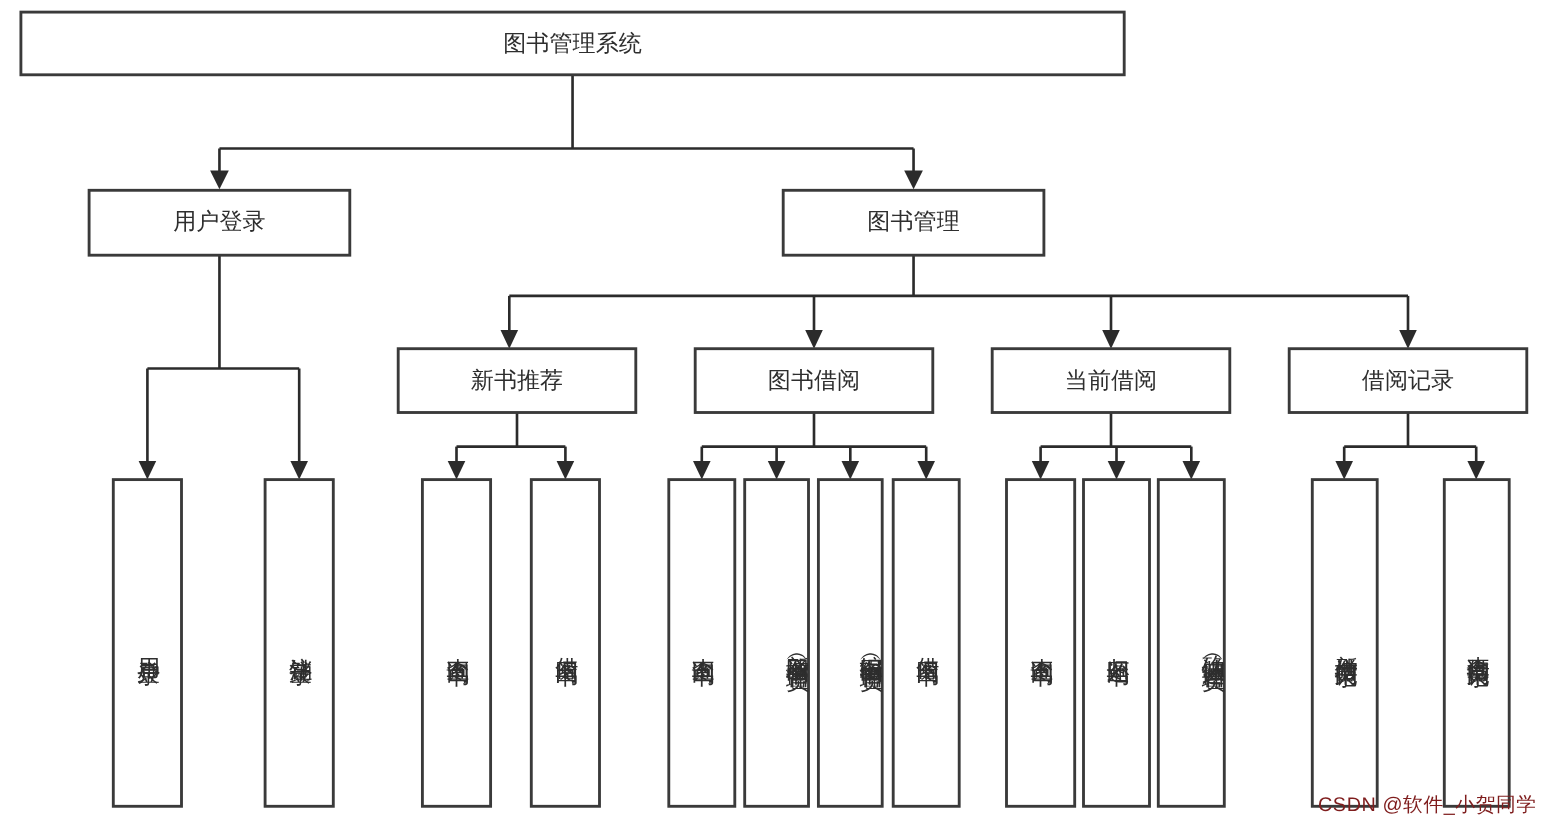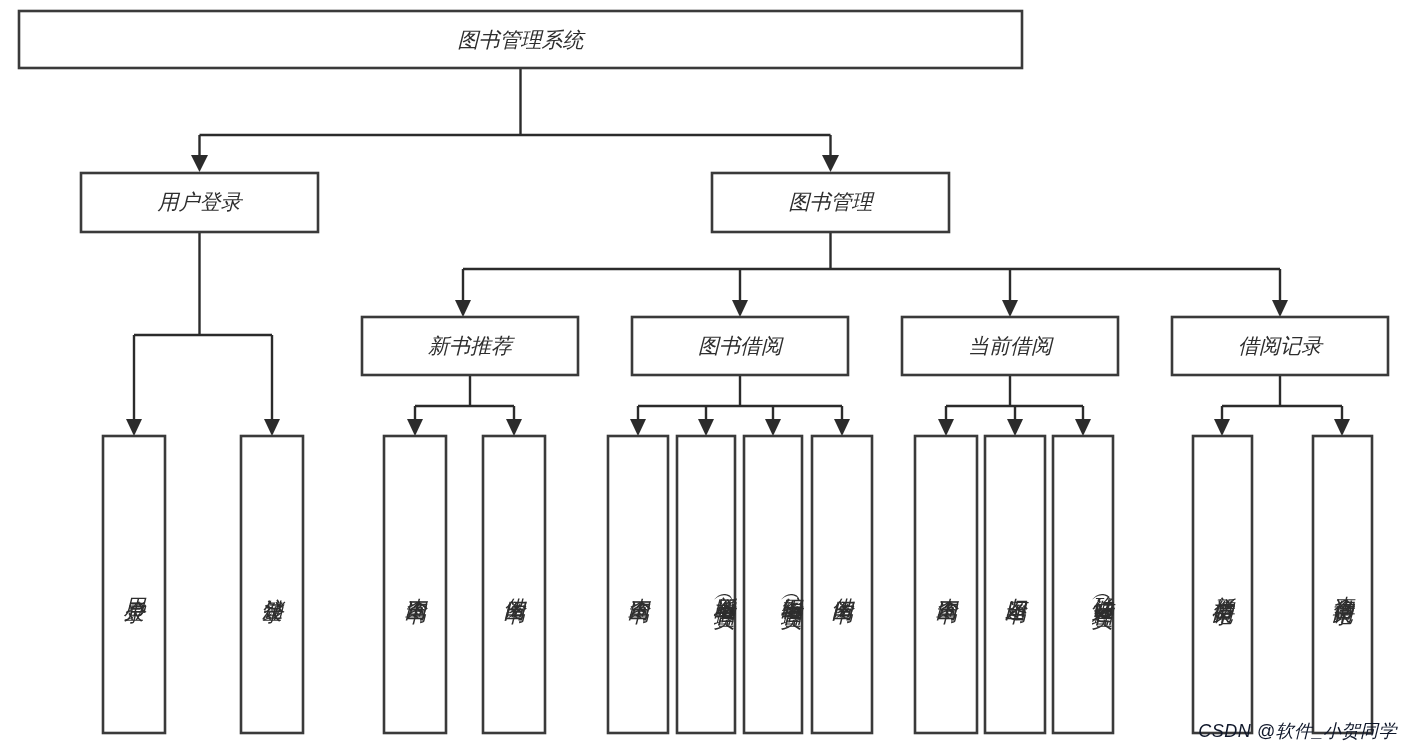--- a/index.html
+++ b/index.html
@@ -12,21 +12,20 @@
     width: 1405px;
     height: 747px;
     font-family: "Liberation Sans", "DejaVu Sans", sans-serif;
     overflow: hidden;
   }
   #diagram-root {
     position: relative;
     width: 1405px;
     height: 747px;
     background: #ffffff;
-    font-style: italic;
   }
   svg#flow-svg {
     position: absolute;
     left: 0;
     top: 0;
     width: 1405px;
     height: 747px;
     display: block;
   }
   .node-rect {
@@ -69,21 +68,21 @@
   }
   .vlabel.centered {
     align-items: center;
   }
   #watermark {
     position: absolute;
     right: 8px;
     bottom: 4px;
     font-family: "Liberation Sans", "DejaVu Sans", sans-serif;
     font-size: 18px;
-    color: #0f172a;
+    color: #7f1d1d;
     white-space: nowrap;
     letter-spacing: 0.5px;
   }
 </style>
 </head>
 <body>
 
 <div id="diagram-root">
 
   <svg id="flow-svg" viewBox="0 0 1405 747">

